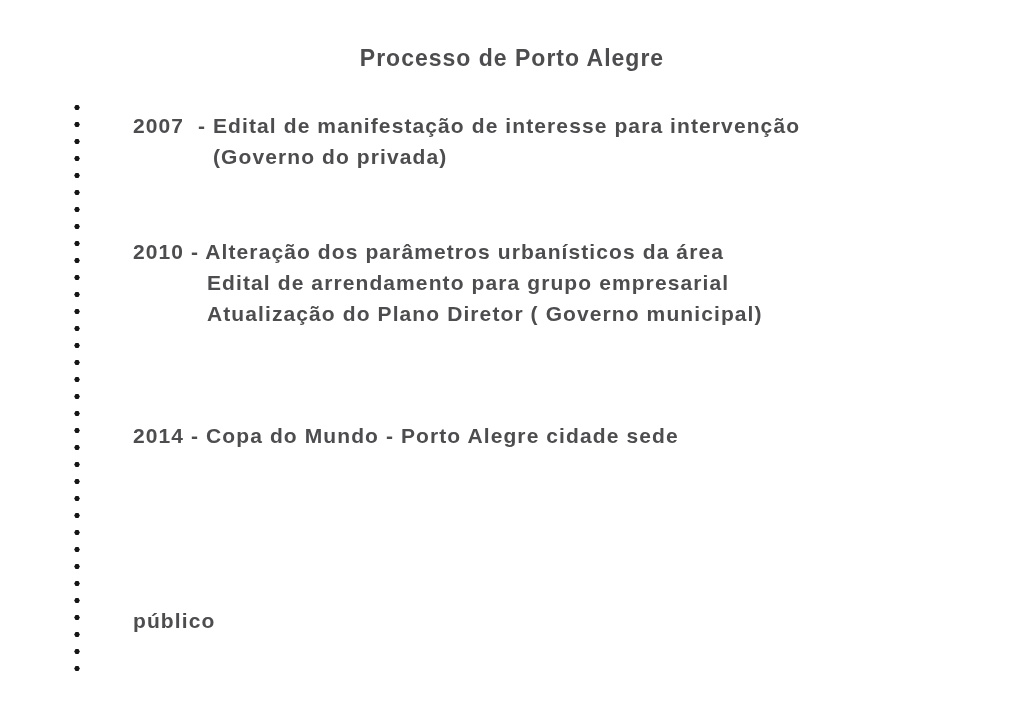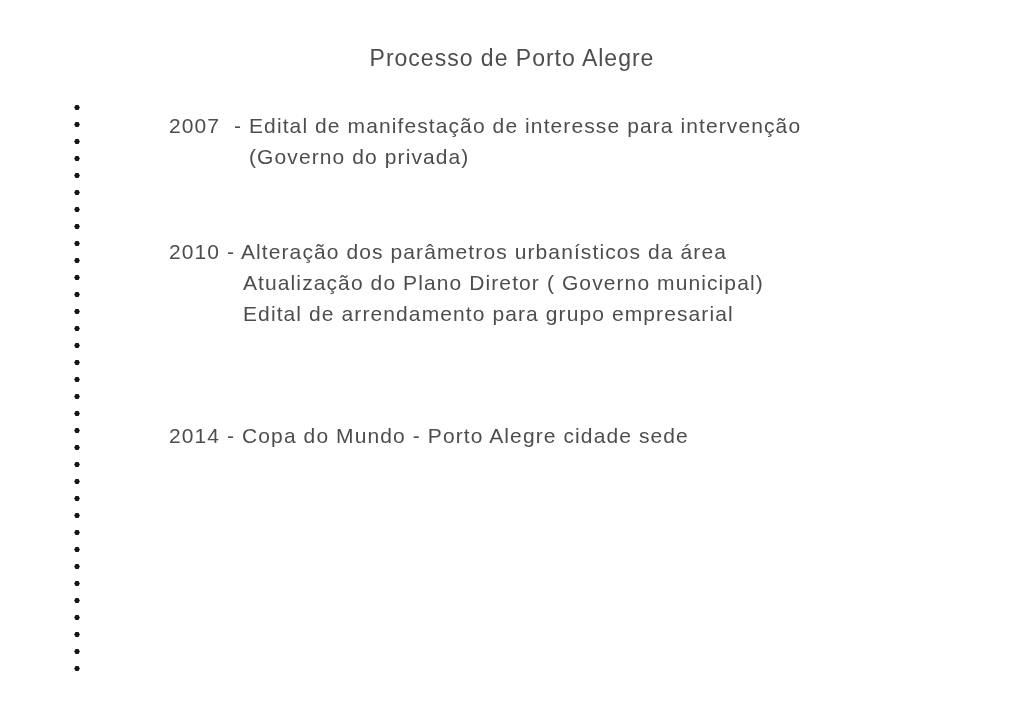--- a/index.html
+++ b/index.html
@@ -7,21 +7,21 @@
     padding: 0;
     background: #ffffff;
   }
   .page {
     position: relative;
     width: 1024px;
     height: 723px;
     background: #ffffff;
     overflow: hidden;
     font-family: "Liberation Sans", sans-serif;
-    font-weight: 400;
+    font-weight: 700;
     color: #4d4d4f;
   }
   .title {
     position: absolute;
     top: 43px;
     left: 0;
     width: 100%;
     text-align: center;
     font-size: 23px;
     line-height: 30px;
@@ -39,21 +39,20 @@
     background-repeat: repeat-y;
   }
   .entry {
     position: absolute;
     left: 133px;
     right: 40px;
     font-size: 21px;
     line-height: 31px;
     letter-spacing: 1.1px;
     color: #4d4d4f;
-    margin-left: 36px;
   }
   .entry .line { white-space: pre-wrap; }
   .ind-a { padding-left: 80px; }
   .ind-b { padding-left: 74px; }
   .e2007 { top: 110px; }
   .e2010 { top: 236px; }
   .e2014 { top: 420px; }
   .e2019 { top: 543px; }
   .e2020 { top: 605px; }
 </style>
@@ -66,25 +65,26 @@
 
   <div class="dotted-line"></div>
 
   <section class="entry e2007">
     <div class="line">2007  - Edital de manifestação de interesse para intervenção</div>
     <div class="line ind-a">(Governo do privada)</div>
   </section>
 
   <section class="entry e2010">
     <div class="line">2010 - Alteração dos parâmetros urbanísticos da área</div>
+    <div class="line ind-b">Edital de arrendamento para grupo empresarial</div>
     <div class="line ind-b">Atualização do Plano Diretor ( Governo municipal)</div>
-    <div class="line ind-b">Edital de arrendamento para grupo empresarial</div>
   </section>
 
   <section class="entry e2014">
     <div class="line">2014 - Copa do Mundo - Porto Alegre cidade sede</div>
   </section>
 
 
   <section class="entry e2020">
+    <div class="line">público</div>
   </section>
 
 </div>
 
 </body></html>

